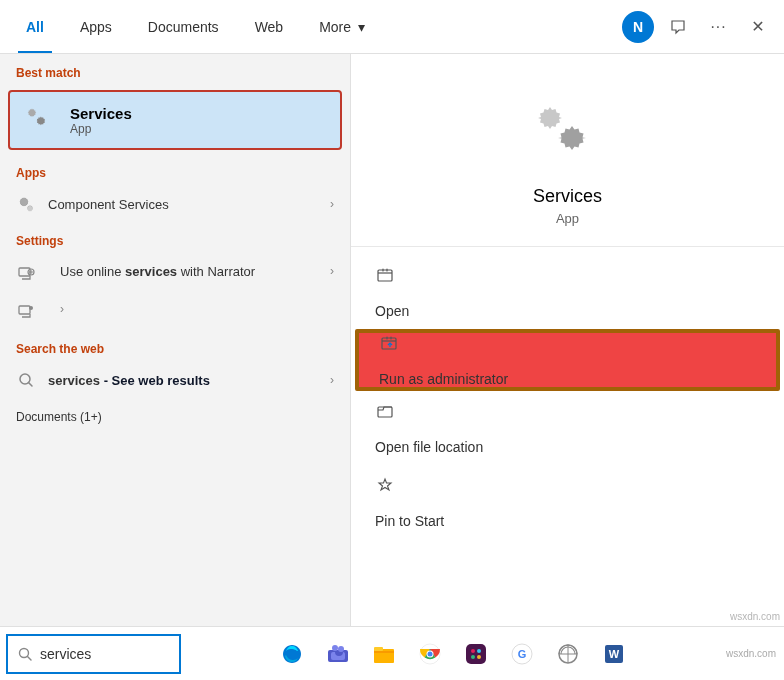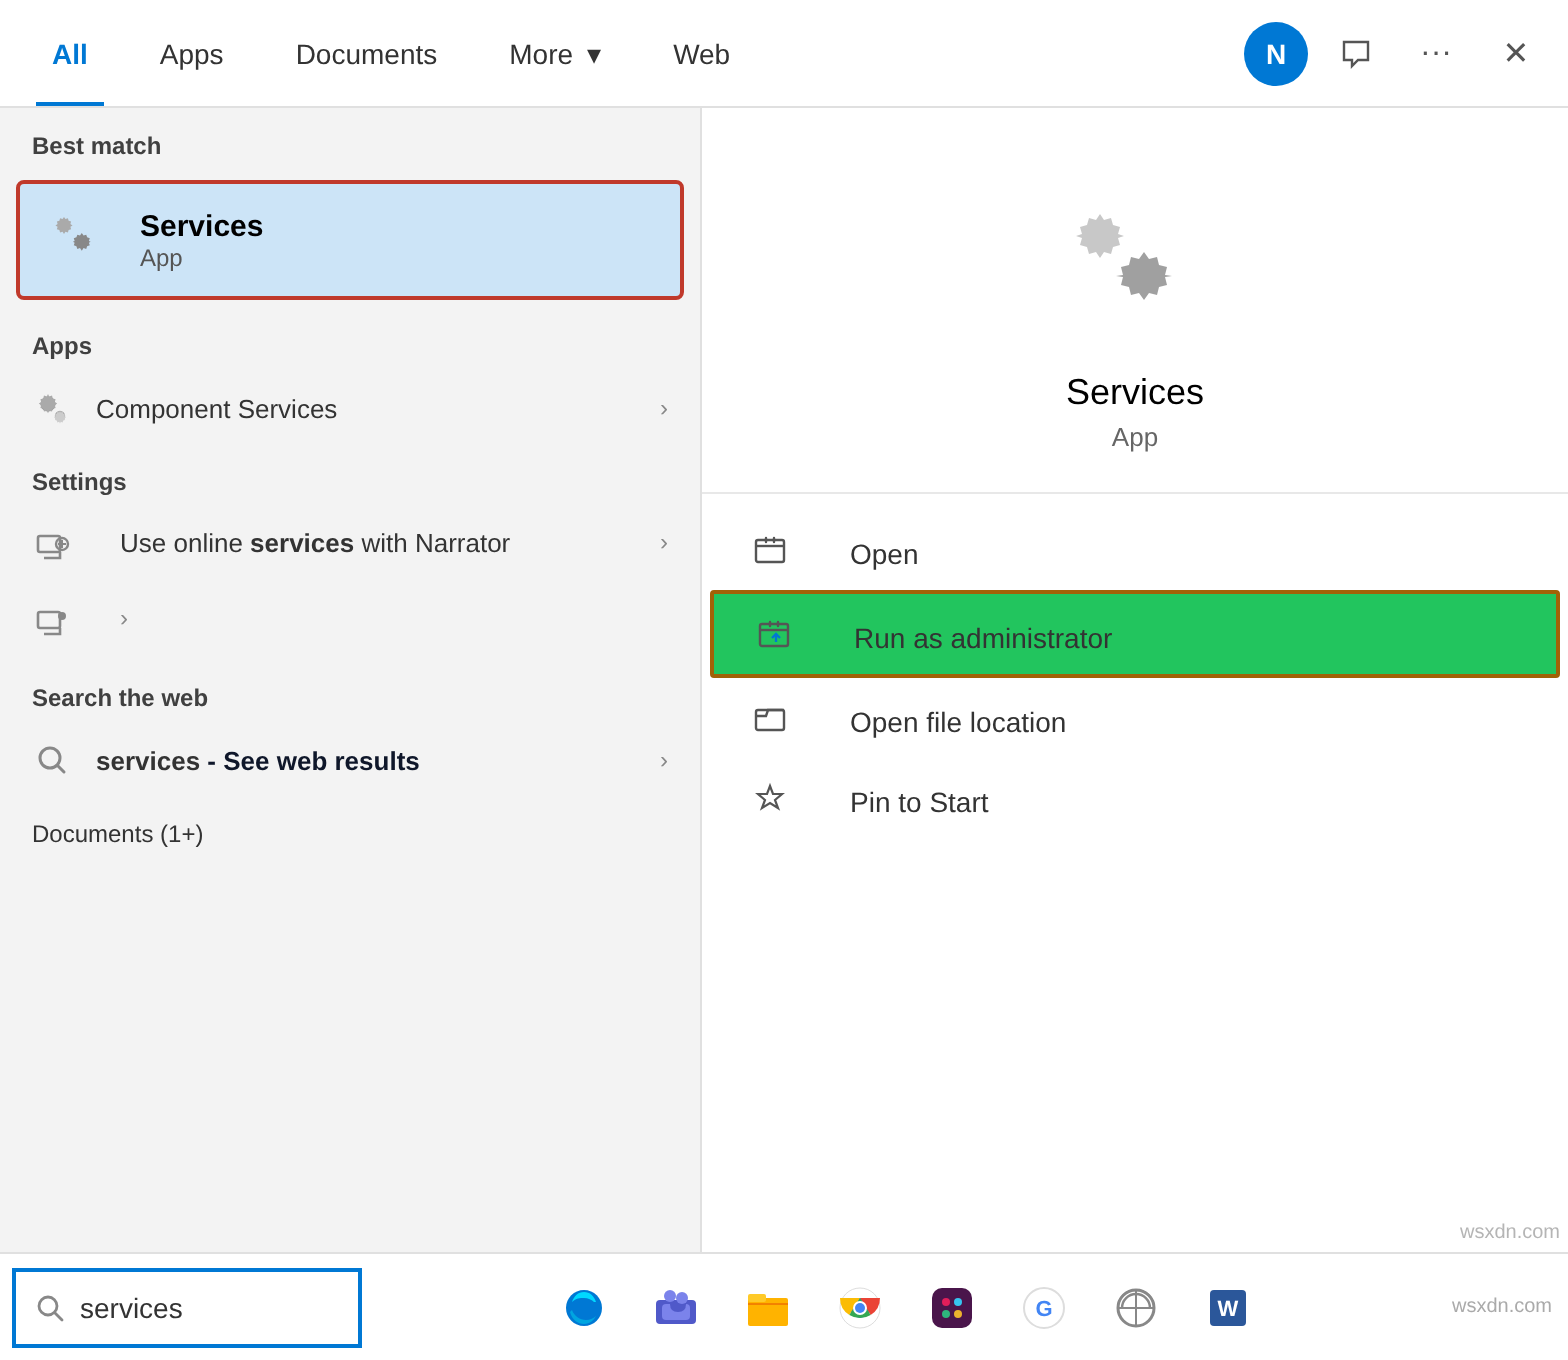--- a/index.html
+++ b/index.html
@@ -62,21 +62,21 @@
       width: 350px;
       background: #f3f3f3;
       padding: 0;
       overflow-y: auto;
       flex-shrink: 0;
     }
 
     .section-label {
       font-size: 12px;
       font-weight: 600;
-      color: #404040;
+      color: #c2410c;
       padding: 12px 16px 6px 16px;
     }
 
     
     .best-match-item {
       display: flex; align-items: center;
       background: #cce4f7;
       border: 2px solid #c0392b;
       margin: 4px 8px;
       padding: 10px 12px;
@@ -176,32 +176,33 @@
       margin-bottom: 4px;
     }
     .right-app-type {
       font-size: 13px; color: #666;
     }
 
     .right-actions {
       padding: 8px 0;
     }
     .right-action-item {
-      display: flex; align-items: flex-end;
+      display: flex; align-items: flex-start;
       padding: 10px 24px;
       cursor: pointer;
-      gap: 30px;
+      gap: 18px;
       font-size: 14px;
       color: #333;
+      flex-direction: column;
     }
     .right-action-item.highlighted {
-      background: #22c55e;
-      border: 2px solid #a16207;
+      background: #ef4444;
+      border: 4px solid #a16207;
       margin: 0 4px;
-      padding: 10px 20px;
+      padding: 0 20px;
       border-radius: 2px;
     }
     .right-action-icon {
       width: 20px; height: 20px;
       display: flex; align-items: center; justify-content: center;
       flex-shrink: 0;
     }
 
     
     .taskbar {
@@ -258,25 +259,25 @@
       color: rgba(150,150,150,0.7);
     }
   </style>
 </head>
 <body>
 
 <div class="nav-bar">
   <div class="nav-tab active">All</div>
   <div class="nav-tab">Apps</div>
   <div class="nav-tab">Documents</div>
+  <div class="nav-tab">Web</div>
   <div class="nav-tab nav-more">
     <span>More</span>
     <span style="margin-left:3px;">▾</span>
   </div>
-  <div class="nav-tab">Web</div>
   <div class="nav-spacer"></div>
   <div class="nav-right">
     <div class="nav-avatar">N</div>
     <div class="nav-icon-btn" title="Feedback">
       <svg width="16" height="16" viewBox="0 0 16 16" fill="none">
         <path d="M2 2h12v9H9l-3 3v-3H2V2z" stroke="#555" stroke-width="1.2" fill="none"></path>
       </svg>
     </div>
     <div class="nav-icon-btn" title="More">···</div>
     <div class="nav-icon-btn" title="Close">✕</div>

